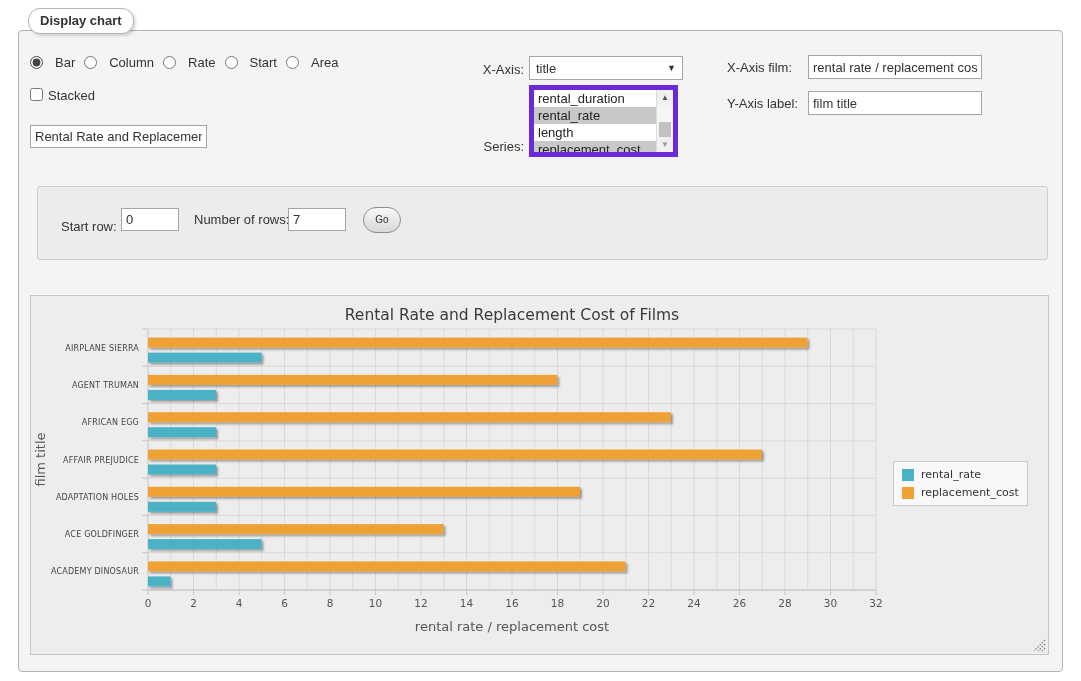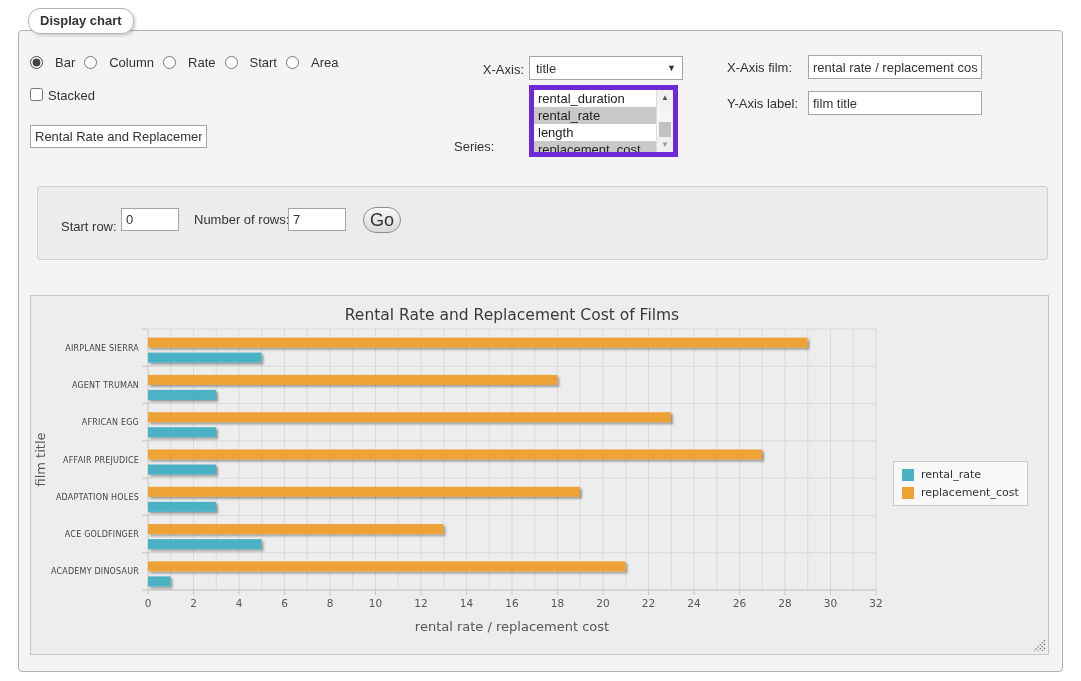--- a/index.html
+++ b/index.html
@@ -20,21 +20,21 @@
   .radio-item input { width:13px; height:13px; margin:0; accent-color:#444; }
   .check-row { position:absolute; left:30px; top:88px; display:flex; gap:5px; font-size:13px; }
   .check-row input { width:13px; height:13px; margin:0; }
 
   .text-input { background:#fff; border:1px solid #a5a5a5; font-size:13px; color:#333;
     padding:2px 4px; font-family:"Liberation Sans", sans-serif; }
   #title-input { position:absolute; left:30px; top:125px; width:177px; height:23px; }
 
   .form-label { position:absolute; font-size:13px; color:#333; }
   #xaxis-label { left:454px; top:62px; width:70px; text-align:right; }
-  #series-label { left:454px; top:139px; width:70px; }
+  #series-label { left:454px; top:139px; width:70px; text-align:right; }
   #xlabel-label { left:727px; top:60px; }
   #ylabel-label { left:727px; top:96px; }
 
   
   .select-box { position:absolute; left:529px; top:56px; width:154px; height:24px; background:#fff;
     border:1px solid #a5a5a5; font-size:13px; display:flex; align-items:center; padding:0 6px; cursor:default; }
   .select-box .sel-text { flex:1; }
   .select-box .caret { font-size:9px; color:#333; }
 
   
@@ -55,21 +55,21 @@
 
   
   .rows-panel { position:absolute; left:37px; top:186px; width:1011px; height:74px;
     background:#ececec; border:1px solid #cfcfcf; border-radius:3px; }
   .rows-panel .form-label { top:25px; }
   #startrow-label { left:23px; width:auto; text-align:left;margin-top:7px; }
   #numrows-label { left:156px; width:auto; text-align:left; }
   #startrow-input { position:absolute; left:83px; top:21px; width:58px; height:23px; }
   #numrows-input { position:absolute; left:250px; top:21px; width:58px; height:23px; }
   #go-button { position:absolute; left:325px; top:20px; width:38px; height:26px; border-radius:13px;
-    border:1px solid #8e8e8e; background:linear-gradient(#f8f8f8,#d8d8d8); font-size:18px; color:#333;
+    border:1px solid #8e8e8e; background:linear-gradient(#f8f8f8,#d8d8d8); font-size:10px; color:#333;
     font-family:"Liberation Sans", sans-serif; text-align:center; line-height:24px; cursor:pointer; }
 
   
   .chart-container { position:absolute; left:30px; top:295px; width:1019px; height:360px;
     background:#ededed; border:1px solid #c5c5c5; }
   .chart-svg { position:absolute; left:0; top:0; }
   .chart-svg text { font-family:"DejaVu Sans", sans-serif; }
 
   .chart-legend { position:absolute; left:862px; top:165px; background:#f8f8f8;
     border:1px solid #c9c9c9; padding:6px 8px; display:flex; flex-direction:column; gap:5px; }

